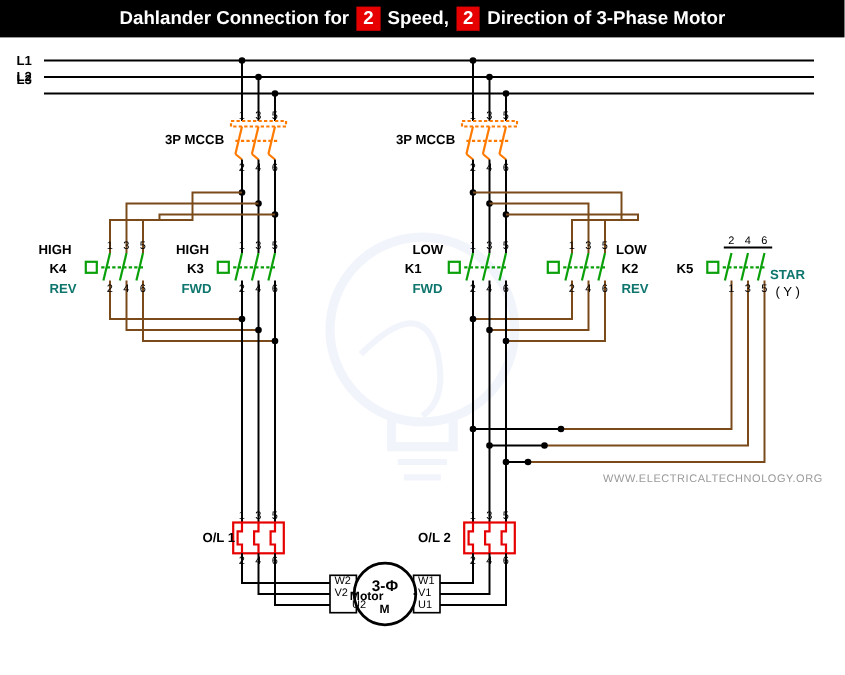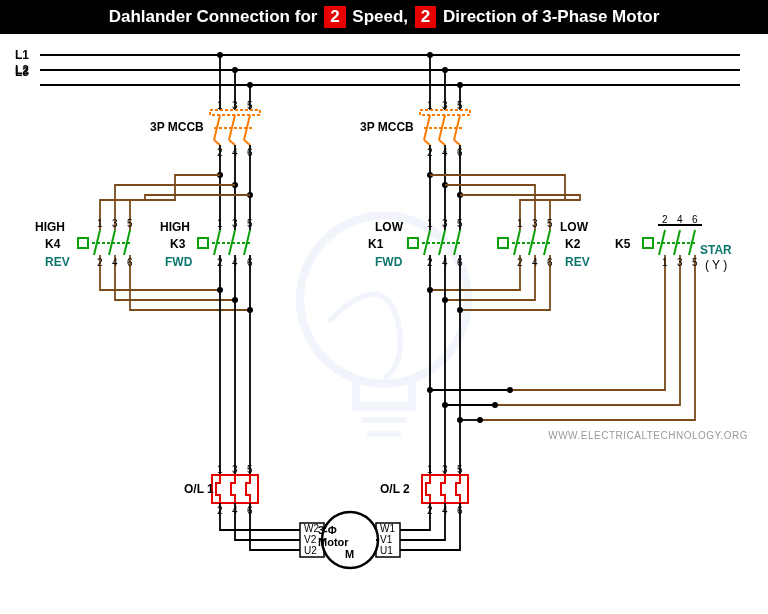--- a/index.html
+++ b/index.html
@@ -328,24 +328,24 @@
     <div class="lbl tiny" style="left:247px;top:475px">6</div>
     <div class="lbl tiny" style="left:427px;top:434px">1</div>
     <div class="lbl tiny" style="left:442px;top:434px">3</div>
     <div class="lbl tiny" style="left:457px;top:434px">5</div>
     <div class="lbl tiny" style="left:427px;top:475px">2</div>
     <div class="lbl tiny" style="left:442px;top:475px">4</div>
     <div class="lbl tiny" style="left:457px;top:475px">6</div>
 
     <div class="lbl tiny" style="left:304px;top:493px">W2</div>
     <div class="lbl tiny" style="left:304px;top:504px">V2</div>
-    <div class="lbl tiny" style="left:304px;top:515px">U2</div>
+    <div class="lbl tiny" style="left:320px;top:515px">U2</div>
     <div class="lbl tiny" style="left:380px;top:493px">W1</div>
     <div class="lbl tiny" style="left:380px;top:504px">V1</div>
     <div class="lbl tiny" style="left:380px;top:515px">U1</div>
 
-    <div class="lbl" style="left:318px;top:494px;font-size:11px">3-Φ</div>
+    <div class="lbl" style="left:338px;top:494px;font-size:14px">3-Φ</div>
     <div class="lbl" style="left:318px;top:506px;font-size:11px">Motor</div>
     <div class="lbl" style="left:345px;top:518px;font-size:11px">M</div>
 
     <div class="url" style="right:20px;top:400px">WWW.ELECTRICALTECHNOLOGY.ORG</div>
   </div>
 </div>
 
 </body></html>

